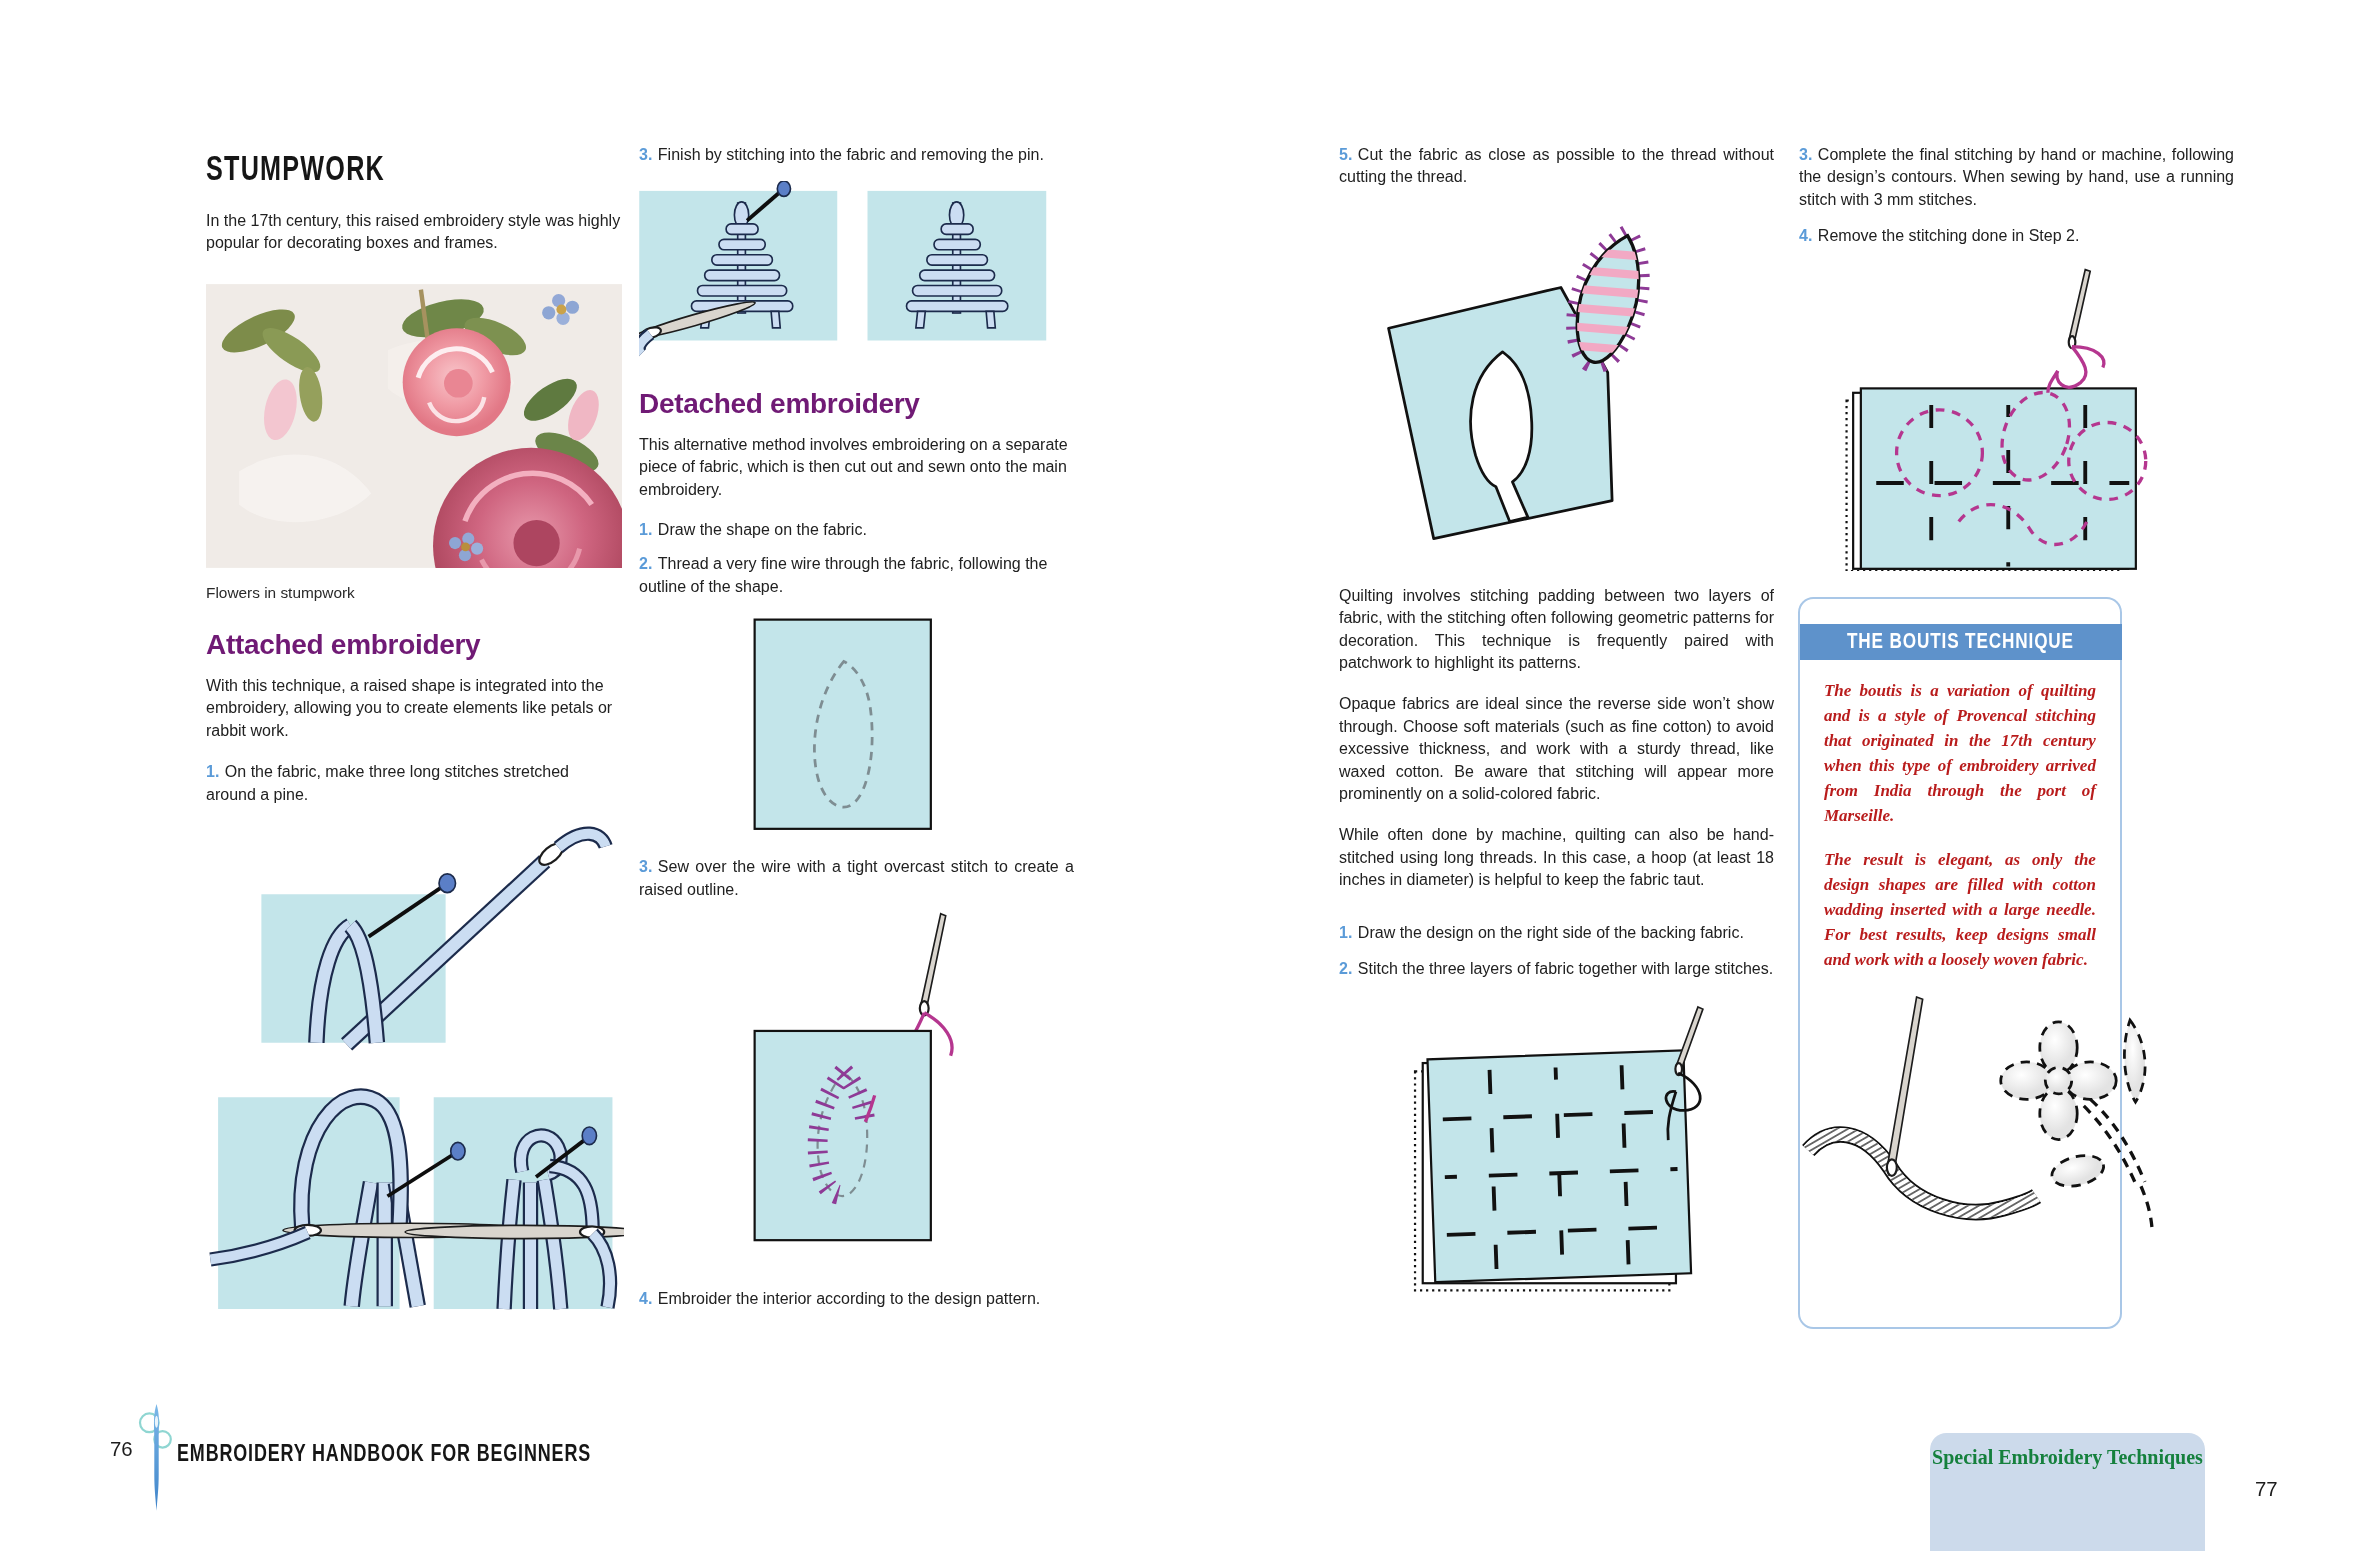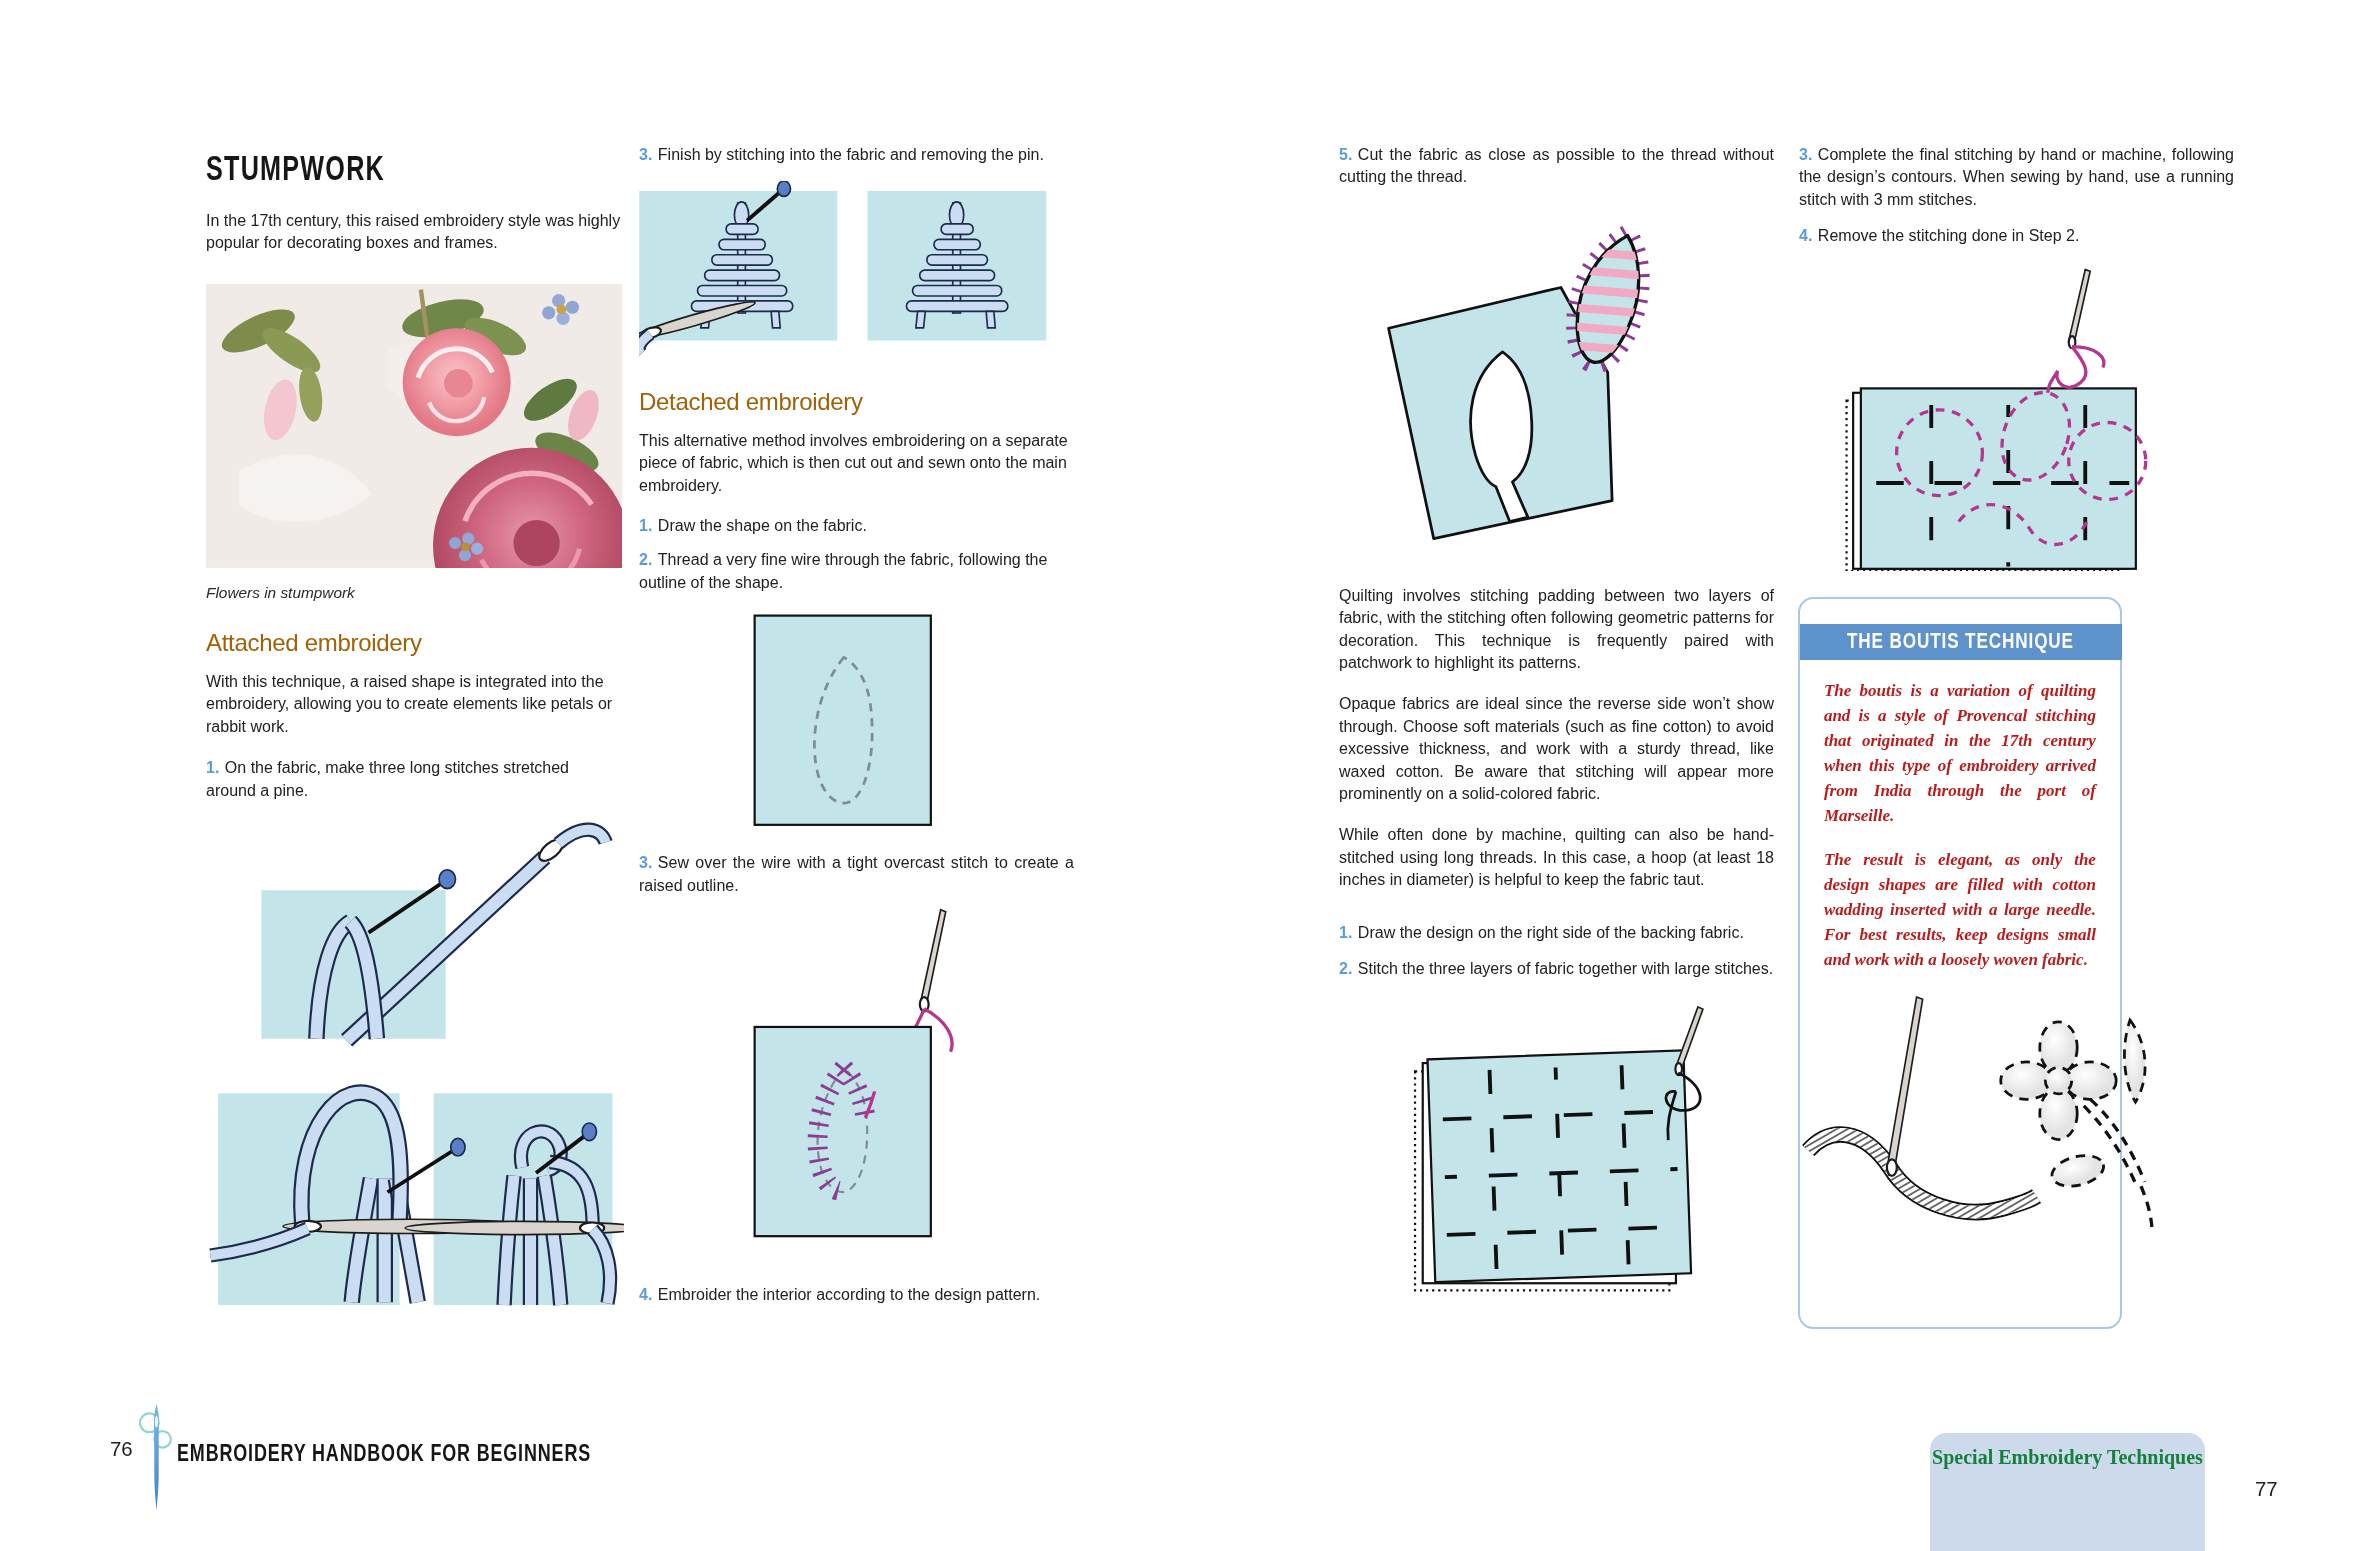--- a/index.html
+++ b/index.html
@@ -3,21 +3,21 @@
 <meta charset="utf-8">
 <style>
   html,body{margin:0;padding:0;background:#ffffff;}
   .page{position:relative;width:2377px;height:1552px;overflow:hidden;background:#ffffff;
         font-family:"Liberation Sans",sans-serif;color:#222;}
   .col{position:absolute;}
   
   .display{display:inline-block;font-weight:700;transform:scaleX(0.72);transform-origin:0 50%;
            letter-spacing:1.7px;white-space:nowrap;color:#161616;}
   .booktitle{font-size:35px;}
-  .h2{font-size:24px;font-weight:400;color:#a16207;letter-spacing:-0.3px;}
+  .h2{font-size:28px;font-weight:700;color:#701a75;letter-spacing:-0.3px;}
   .body{font-size:16px;line-height:1.40;color:#212121;}
   .just{text-align:justify;}
   .caption{font-size:15.4px;color:#2a2a2a;}
   .step{font-size:16px;line-height:1.40;color:#212121;margin:0;}
   .num{color:#5b9bd8;font-weight:700;margin-right:5.5px;}
   .boutis-box{position:absolute;left:1798px;top:597px;width:324px;height:732px;
               border:2.2px solid #a9c7e7;border-radius:15.4px;background:#fff;box-sizing:border-box;}
   .boutis-bar{display:block;margin:25px auto 0;width:fit-content;background:#5e92cb;color:#fff;
               padding:4.4px 15.4px 5.5px;}
   .boutis-bar .display{transform:scaleX(0.78);transform-origin:50% 50%;letter-spacing:1.1px;color:#fff;
@@ -100,21 +100,21 @@
       </g>
       <g>
         <circle cx="452" cy="470" r="11" fill="#8ea6d4"></circle>
           <circle cx="476" cy="462" r="11" fill="#93a8d6"></circle>
         <circle cx="492" cy="480" r="11" fill="#9bb0da"></circle>
           <circle cx="470" cy="492" r="11" fill="#8ea6d4"></circle>
         <circle cx="471" cy="477" r="8" fill="#b98f3d"></circle>
       </g>
     </svg>
 
-    <p class="caption" style="margin:16.5px 0 0;font-style:italic;">Flowers in stumpwork</p>
+    <p class="caption" style="margin:16.5px 0 0;">Flowers in stumpwork</p>
 
     <div class="h2" style="margin-top:26.4px;">Attached embroidery</div>
     <p class="body" style="margin:14.3px 0 0;">With this technique, a raised shape is integrated into the embroidery, allowing you to create elements like petals or rabbit work.</p>
 
     <p class="step" style="margin-top:19px;"><span class="num">1.</span><span>On the fabric, make three long stitches stretched around a pine.</span></p>
 
     <svg width="416" height="242" viewBox="0 0 755 440" style="margin-top:3.3px;">
       <rect class="sq" x="100" y="155" width="335" height="270"></rect>
       <path class="rbo" stroke-width="30" d="M255,428 L615,95"></path>
       <path class="rbf" stroke-width="22" d="M255,428 L615,95"></path>

